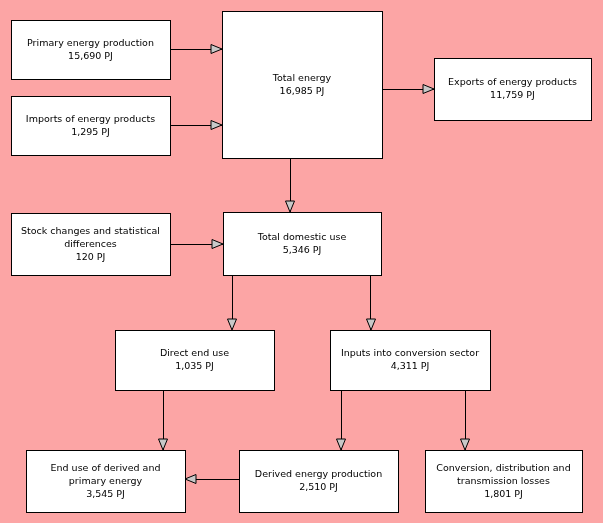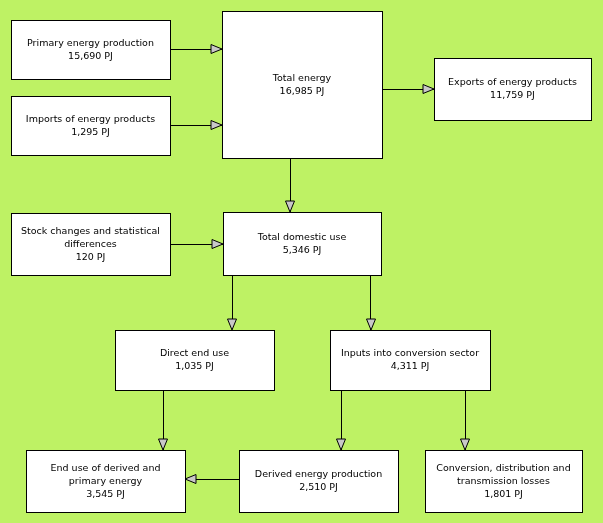--- a/index.html
+++ b/index.html
@@ -4,21 +4,21 @@
 <style>
   html, body {
     margin: 0;
     padding: 0;
     background: #ffffff;
   }
   #diagram-root {
     position: relative;
     width: 603px;
     height: 523px;
-    background: #bef264;
+    background: #fca5a5;
     font-family: "DejaVu Sans", sans-serif;
     overflow: hidden;
   }
   svg#flow-svg {
     position: absolute;
     left: 0;
     top: 0;
     width: 603px;
     height: 523px;
   }

